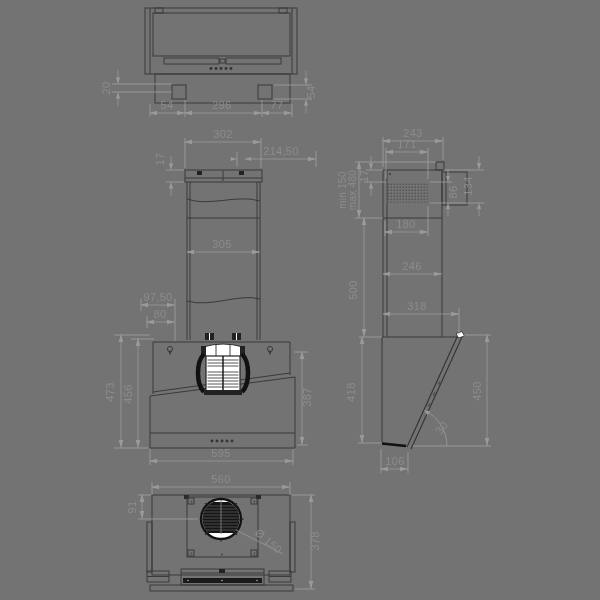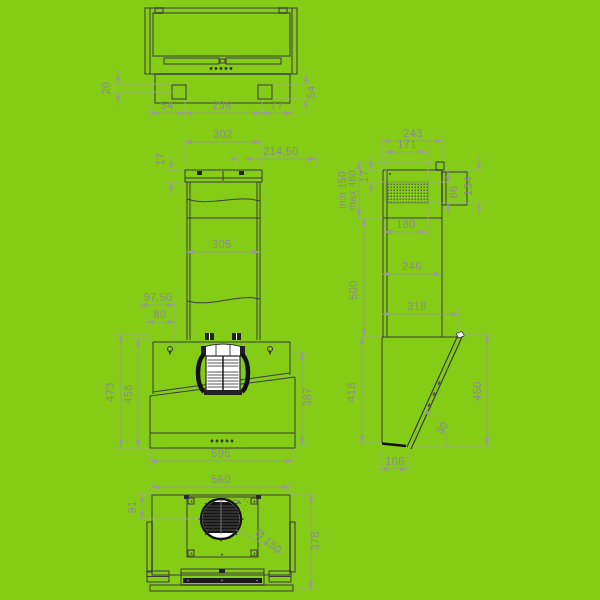--- a/index.html
+++ b/index.html
@@ -1,16 +1,16 @@
 <!DOCTYPE html>
 <html><head>
 <meta charset="utf-8">
 <style>
   html,body{margin:0;padding:0;background:#ffffff;}
-  .canvas{position:relative;width:600px;height:600px;background:#84cc16;overflow:hidden;
+  .canvas{position:relative;width:600px;height:600px;background:#737373;overflow:hidden;
           font-family:"Liberation Sans",sans-serif;}
   svg{display:block}
   .dim{font-family:"Liberation Sans",sans-serif;font-size:11px;fill:#8c8c8c;letter-spacing:.3px;}
   .dim.sm{font-size:10px;}
   .geo{stroke:#3a3a3a;stroke-width:1;fill:none;}
   .dln{stroke:#9a9a9a;stroke-width:.8;fill:none;}
   .ext{stroke:#a8a8a8;stroke-width:.7;fill:none;}
 </style>
 </head>
 <body>

